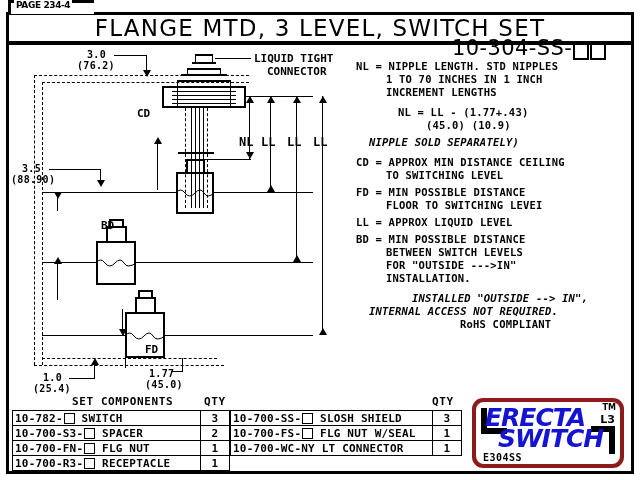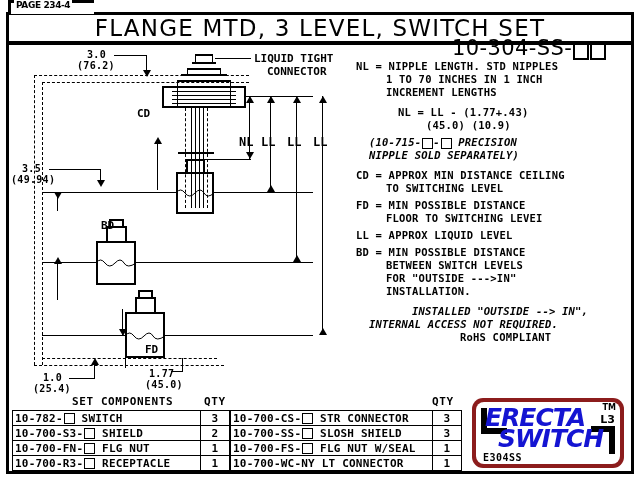--- a/index.html
+++ b/index.html
@@ -89,23 +89,20 @@
   </div>
 
   <div class="legend">
     <div class="lg-line">NL = NIPPLE LENGTH. STD NIPPLES</div>
     <div class="lg-line ind1">1 TO 70 INCHES IN 1 INCH</div>
     <div class="lg-line ind1">INCREMENT LENGTHS</div>
     <div class="lg-gap"></div>
     <div class="lg-line ind2">NL = LL - (1.77+.43)</div>
     <div class="lg-line ind3">(45.0) (10.9)</div>
     <div class="lg-gap-sm"></div>
-    <div class="lg-line it ind4">
-      <span>(10-715-</span><span class="cfgbox sm"></span><span>-</span><span class="cfgbox sm"></span><span> PRECISION</span>
-    </div>
     <div class="lg-line it ind4">NIPPLE SOLD SEPARATELY)</div>
     <div class="lg-gap"></div>
     <div class="lg-line">CD = APPROX MIN DISTANCE CEILING</div>
     <div class="lg-line ind1">TO SWITCHING LEVEL</div>
     <div class="lg-gap-sm"></div>
     <div class="lg-line">FD = MIN POSSIBLE DISTANCE</div>
     <div class="lg-line ind1">FLOOR TO SWITCHING LEVEI</div>
     <div class="lg-gap-sm"></div>
     <div class="lg-line">LL = APPROX LIQUID LEVEL</div>
     <div class="lg-gap-sm"></div>
@@ -208,21 +205,21 @@
     <div class="ln h1" style="left:155px;top:288px;width:149px;"></div>
     <div class="ln h1" style="left:237px;top:49px;width:67px;"></div>
 
     <div class="dimtxt" style="left:78px;top:2px;">3.0</div>
     <div class="dimtxt" style="left:68px;top:13px;">(76.2)</div>
     <div class="ln h1" style="left:105px;top:8px;width:33px;"></div>
     <div class="ln v1" style="left:137px;top:8px;height:20px;"></div>
     <div class="arrow-d" style="left:134px;top:23px;"></div>
 
     <div class="dimtxt" style="left:13px;top:116px;">3.5</div>
-    <div class="dimtxt" style="left:2px;top:127px;">(49.94)</div>
+    <div class="dimtxt" style="left:2px;top:127px;">(88.90)</div>
     <div class="ln h1" style="left:40px;top:122px;width:52px;"></div>
     <div class="ln v1" style="left:91px;top:122px;height:16px;"></div>
     <div class="arrow-d" style="left:88px;top:133px;"></div>
 
     <div class="dimtxt" style="left:34px;top:325px;">1.0</div>
     <div class="dimtxt" style="left:24px;top:336px;">(25.4)</div>
     <div class="ln h1" style="left:60px;top:331px;width:26px;"></div>
     <div class="ln v1" style="left:85px;top:318px;height:13px;"></div>
     <div class="arrow-u" style="left:82px;top:311px;"></div>
 
@@ -278,40 +275,36 @@
   <div class="tbl-hdr" style="left:204px;top:395px;">QTY</div>
   <div class="tbl-hdr" style="left:432px;top:395px;">QTY</div>
 
   <table class="tbl" style="left:12px;top:410px;width:218px;">
     <tbody>
       <tr>
         <td><span>10-782-</span><span class="cfgbox sm"></span><span> SWITCH</span></td>
         <td class="qty">3</td>
       </tr>
       <tr>
-        <td><span>10-700-S3-</span><span class="cfgbox sm"></span><span> SHIELD</span></td>
+        <td><span>10-700-S3-</span><span class="cfgbox sm"></span><span> SPACER</span></td>
         <td class="qty">2</td>
       </tr>
       <tr>
         <td><span>10-700-FN-</span><span class="cfgbox sm"></span><span> FLG NUT</span></td>
         <td class="qty">1</td>
       </tr>
       <tr>
         <td><span>10-700-R3-</span><span class="cfgbox sm"></span><span> RECEPTACLE</span></td>
         <td class="qty">1</td>
       </tr>
     </tbody>
   </table>
 
   <table class="tbl" style="left:230px;top:410px;width:232px;">
     <tbody>
-      <tr>
-        <td><span>10-700-CS-</span><span class="cfgbox sm"></span><span> STR CONNECTOR</span></td>
-        <td class="qty">3</td>
-      </tr>
       <tr>
         <td><span>10-700-SS-</span><span class="cfgbox sm"></span><span> SLOSH SHIELD</span></td>
         <td class="qty">3</td>
       </tr>
       <tr>
         <td><span>10-700-FS-</span><span class="cfgbox sm"></span><span> FLG NUT W/SEAL</span></td>
         <td class="qty">1</td>
       </tr>
       <tr>
         <td><span>10-700-WC-NY LT CONNECTOR</span><span></span></td>

